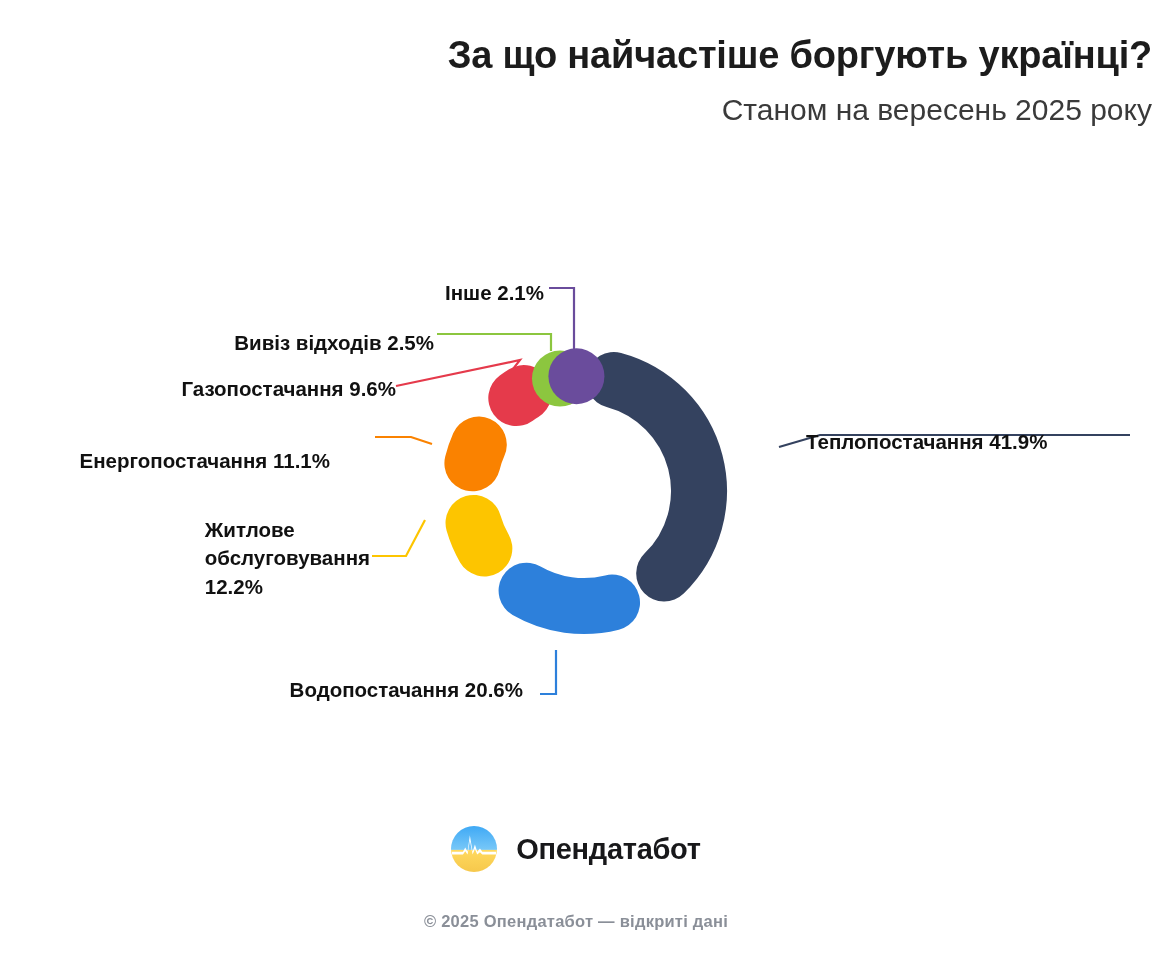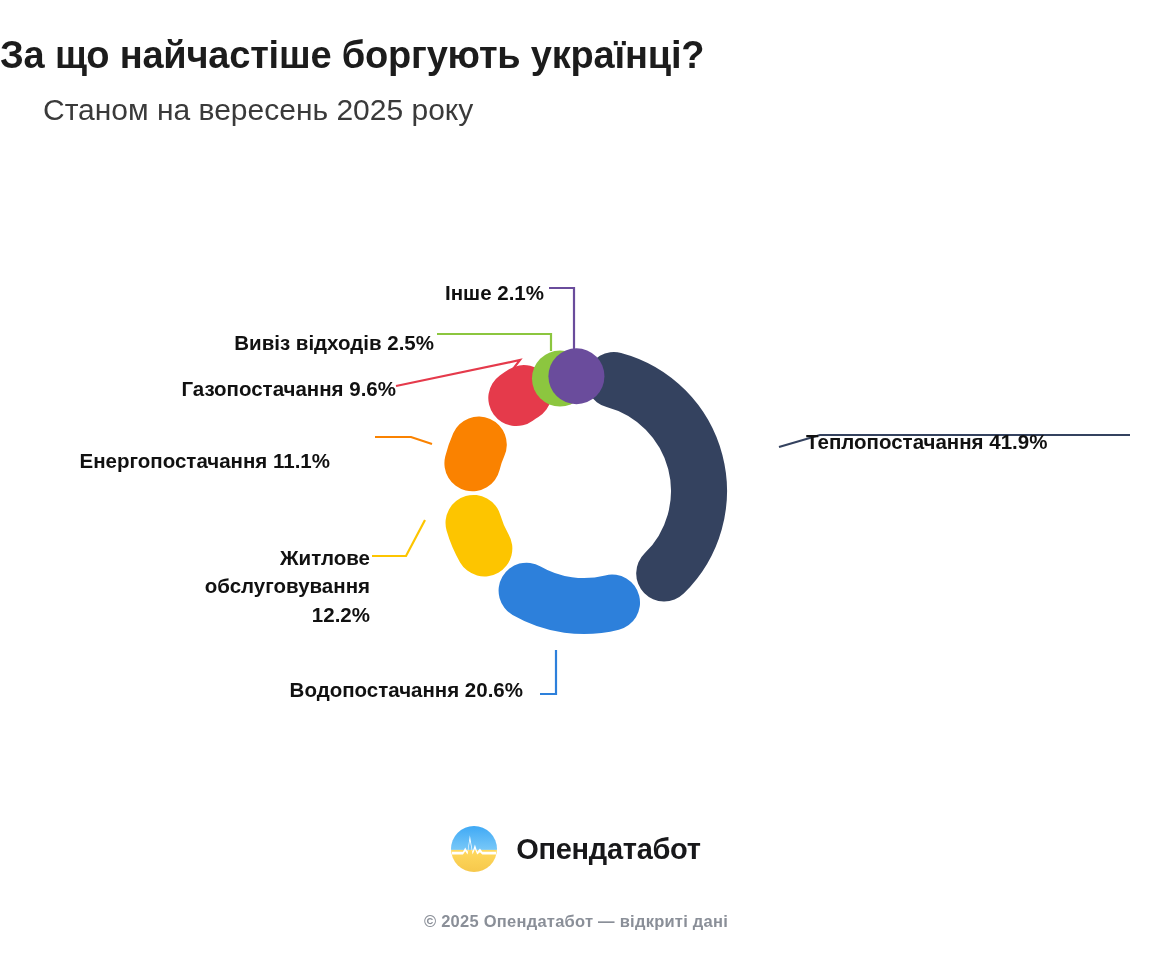--- a/index.html
+++ b/index.html
@@ -20,21 +20,21 @@
     width: 1152px;
     height: 960px;
   }
 
   
   .header {
     position: absolute;
     top: 34px;
     left: 0;
     width: 1152px;
-    text-align: left;
+    text-align: right;
   }
   .chart-title {
     font-size: 38px;
     font-weight: bold;
     letter-spacing: -0.2px;
     color: #1c1c1c;
     line-height: 1.15;
     margin: 0;
   }
   .chart-subtitle {
@@ -63,21 +63,21 @@
   
   .callout {
     position: absolute;
     font-size: 20.5px;
     font-weight: bold;
     color: #111111;
     line-height: 1.38;
     white-space: pre-line;
   }
   .callout.right { text-align: right; }
-  .callout.left  { text-align: right; }
+  .callout.left  { }
 
   
   .brand {
     position: absolute;
     left: 0;
     top: 826px;
     width: 1152px;
     display: flex;
     align-items: center;
     justify-content: center;
@@ -136,21 +136,21 @@
           <path d="M 516.2915293694825 398.04537125631475 A 115 115 0 0 1 523.7240534146799 393.06221228124645" fill="none" stroke="#e53a4b" stroke-width="56" stroke-linecap="round"></path>
           <path d="M 559.9723726037226 378.538125919467 L 559.9823726037226 378.538125919467" fill="none" stroke="#8cc63f" stroke-width="56" stroke-linecap="round"></path>
           <path d="M 576.4185562355916 376.25017773239426 L 576.4285562355916 376.25017773239426" fill="none" stroke="#6a4c9c" stroke-width="56" stroke-linecap="round"></path>
         </g>
     </svg>
 
     <div class="callout right" style="left:806px; top:428px;">Теплопостачання 41.9%</div>
 
     <div class="callout left" style="right:629px; top:676px;">Водопостачання 20.6%</div>
 
-    <div class="callout left" style="right:782px; top:544px;">Житлове
+    <div class="callout left" style="right:782px; top:516px;">Житлове
 обслуговування
 12.2%</div>
 
     <div class="callout left" style="right:822px; top:423px;margin-top:24px;">Енергопостачання 11.1%</div>
 
     <div class="callout left" style="right:756px; top:375px;">Газопостачання 9.6%</div>
 
     <div class="callout left" style="right:718px; top:329px;">Вивіз відходів 2.5%</div>
 
     <div class="callout left" style="right:608px; top:279px;">Інше 2.1%</div>

